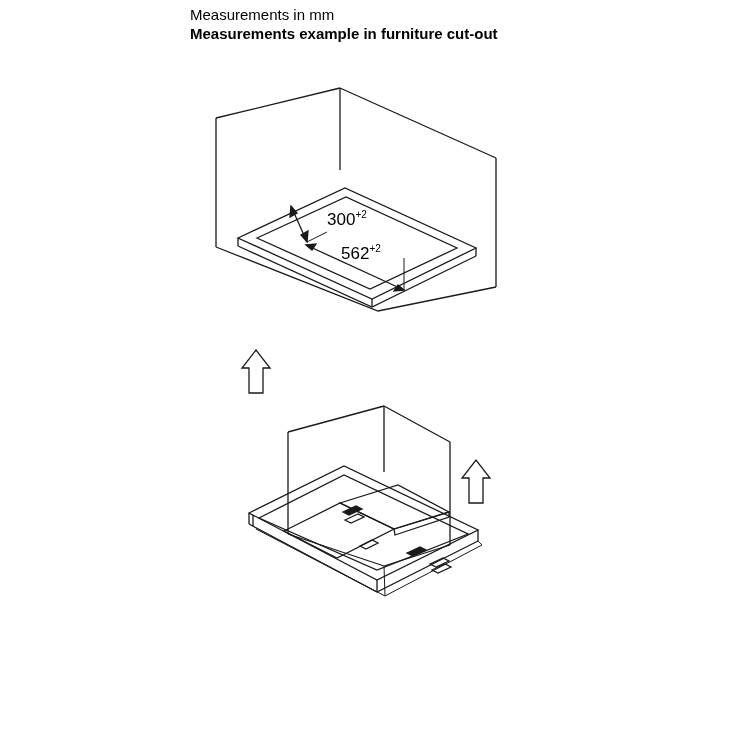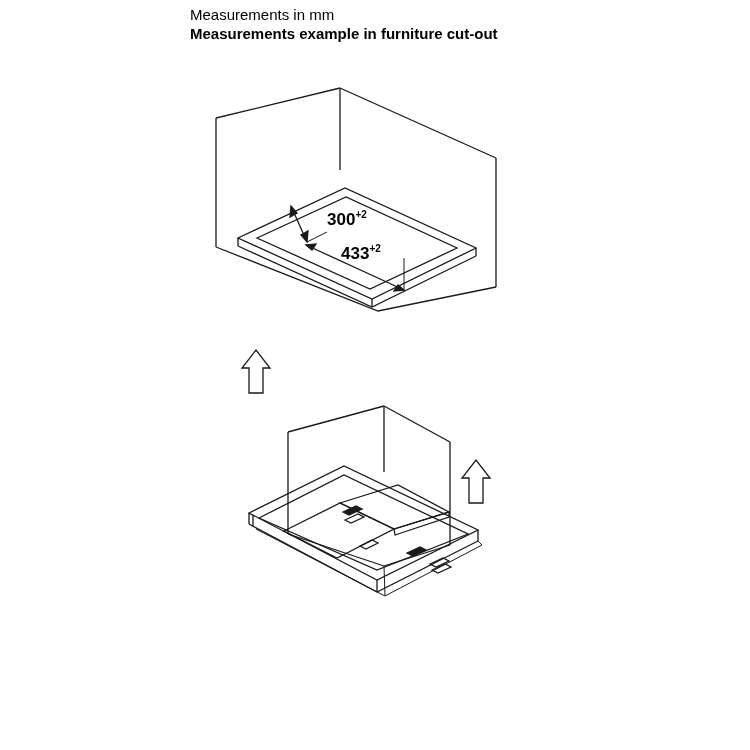--- a/index.html
+++ b/index.html
@@ -34,21 +34,21 @@
   }
   #header-title {
     top: 25px;
     font-size: 15px;
     font-weight: bold;
   }
   .dim-label {
     position: absolute;
     white-space: nowrap;
     font-size: 17px;
-    font-weight: bold;
+    font-weight: normal;
     letter-spacing: 0px;
   }
   .dim-label sup {
     font-size: 10px;
     vertical-align: super;
   }
   #dim-300 { left: 327px; top: 209px; }
   #dim-562 { left: 341px; top: 243px; }
   svg { display: block; }
 </style>
@@ -131,15 +131,15 @@
         <path d="M407,553 L420,547 L426,550 L413,556 Z" fill="#1a1a1a" stroke="#1a1a1a"></path>
         <path d="M430,564 L443,558 L449,561 L436,567 Z"></path>
         <path d="M432,570 L445,564 L451,567 L438,573 Z"></path>
 
         <path d="M360,546 L372,540 L378,543 L366,549 Z"></path>
       </g>
     </g>
   </svg>
 
   <div class="dim-label" id="dim-300"><span>300</span><sup>+2</sup></div>
-  <div class="dim-label" id="dim-562"><span>433</span><sup>+2</sup></div>
+  <div class="dim-label" id="dim-562"><span>562</span><sup>+2</sup></div>
 
 </div>
 
 </body></html>

